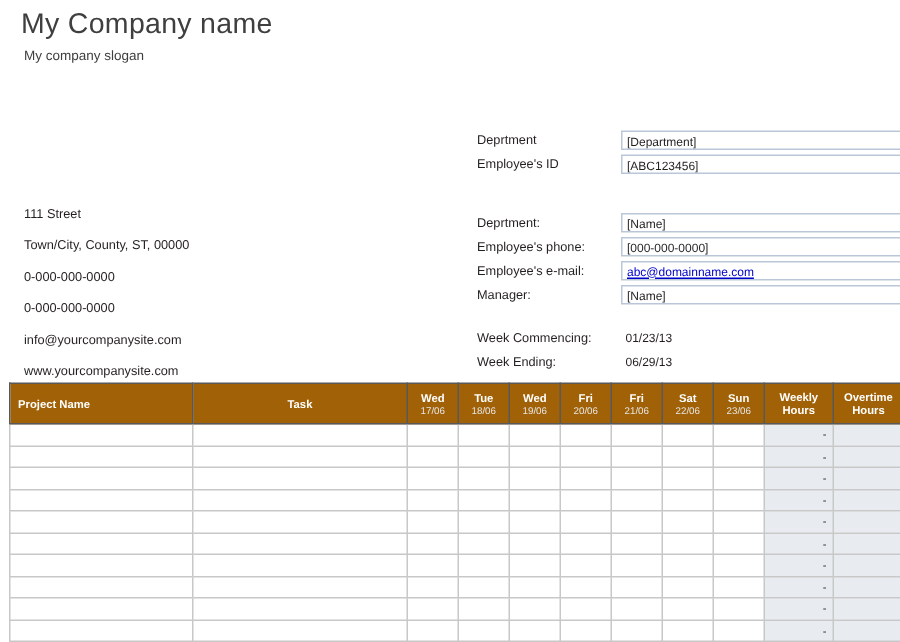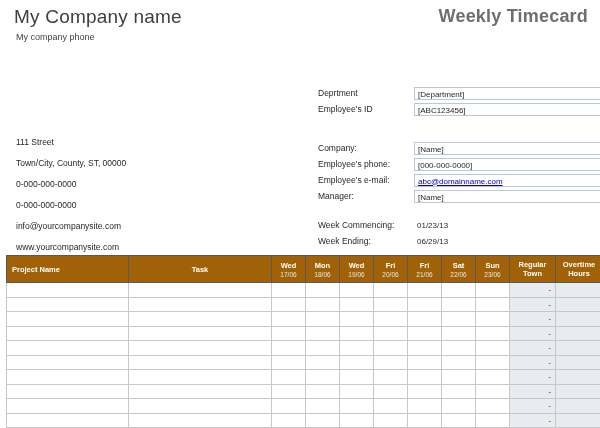--- a/index.html
+++ b/index.html
@@ -162,22 +162,21 @@
   .col-task    { width: 142px; }
   .col-day     { width: 33px; }
   .col-reg     { width: 45px; }
   .col-ot      { width: 46px; }
 </style>
 </head>
 <body>
 
 <div class="header">
   <div class="company-name">My Company name</div>
-  <div class="company-slogan">My company phone</div>
-  <div class="doc-title">Weekly Timecard</div>
+  <div class="company-slogan">My company slogan</div>
 </div>
 
 <div class="address" id="address-block">
     <div>111 Street</div>
     <div>Town/City, County, ST, 00000</div>
     <div>0-000-000-0000</div>
     <div>0-000-000-0000</div>
     <div>info@yourcompanysite.com</div>
     <div>www.yourcompanysite.com</div>
   </div>
@@ -188,21 +187,21 @@
       <div class="form-input">[Department]</div>
     </div>
     <div class="form-row">
       <div class="form-label">Employee's ID</div>
       <div class="form-input">[ABC123456]</div>
     </div>
   </div>
 
 <div class="form-block" id="block-emp">
     <div class="form-row">
-      <div class="form-label">Company:</div>
+      <div class="form-label">Deprtment:</div>
       <div class="form-input">[Name]</div>
     </div>
     <div class="form-row">
       <div class="form-label">Employee's phone:</div>
       <div class="form-input">[000-000-0000]</div>
     </div>
     <div class="form-row">
       <div class="form-label">Employee's e-mail:</div>
       <div class="form-input link">abc@domainname.com</div>
     </div>
@@ -221,27 +220,27 @@
     </div>
   </div>
 
 <div class="table-wrap">
   <table>
     <thead>
       <tr class="head-row" id="table-head-row">
           <th class="col-project left"><span>Project Name</span></th>
           <th class="col-task"><span>Task</span></th>
           <th class="col-day"><span>Wed</span><span class="sub">17/06</span></th>
-          <th class="col-day"><span>Mon</span><span class="sub">18/06</span></th>
+          <th class="col-day"><span>Tue</span><span class="sub">18/06</span></th>
           <th class="col-day"><span>Wed</span><span class="sub">19/06</span></th>
           <th class="col-day"><span>Fri</span><span class="sub">20/06</span></th>
           <th class="col-day"><span>Fri</span><span class="sub">21/06</span></th>
           <th class="col-day"><span>Sat</span><span class="sub">22/06</span></th>
           <th class="col-day"><span>Sun</span><span class="sub">23/06</span></th>
-          <th class="col-reg"><span>Regular Town</span></th>
+          <th class="col-reg"><span>Weekly Hours</span></th>
           <th class="col-ot"><span>Overtime Hours</span></th>
         </tr>
     </thead>
     <tbody id="table-body">
         <tr>
           <td class="col-project"></td>
           <td class="col-task"></td>
           <td class="col-day"></td>
           <td class="col-day"></td>
           <td class="col-day"></td>

